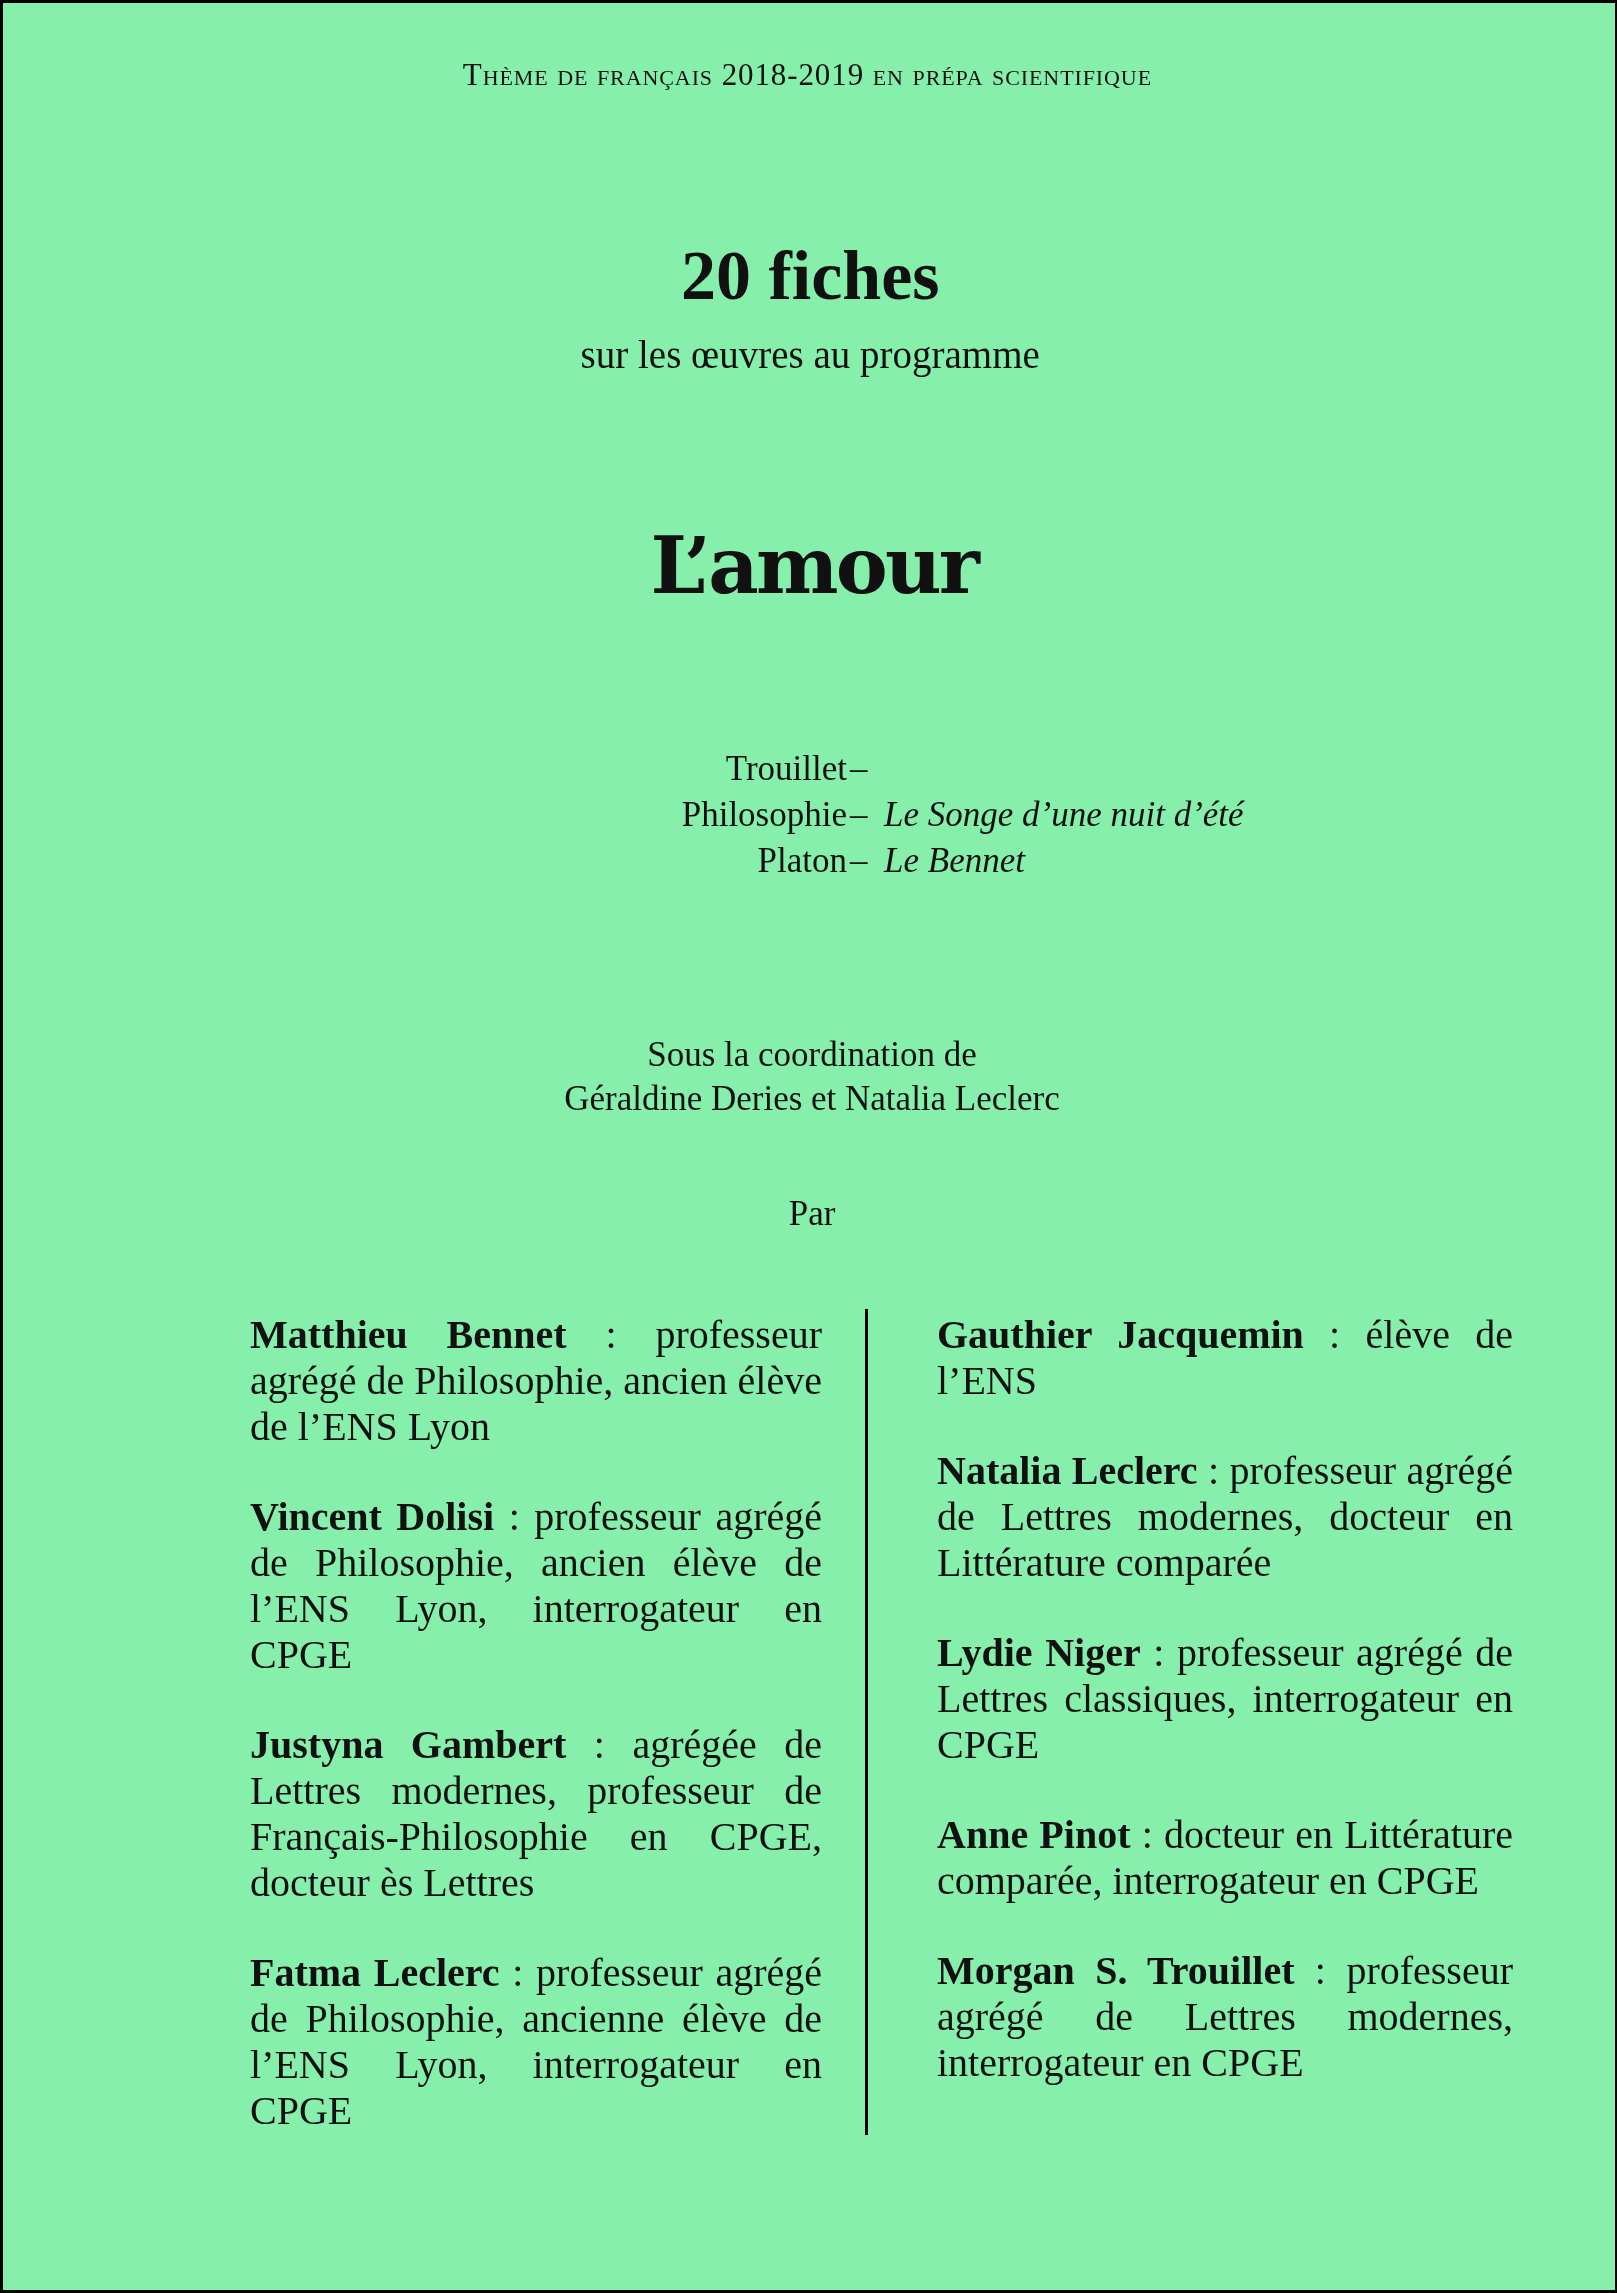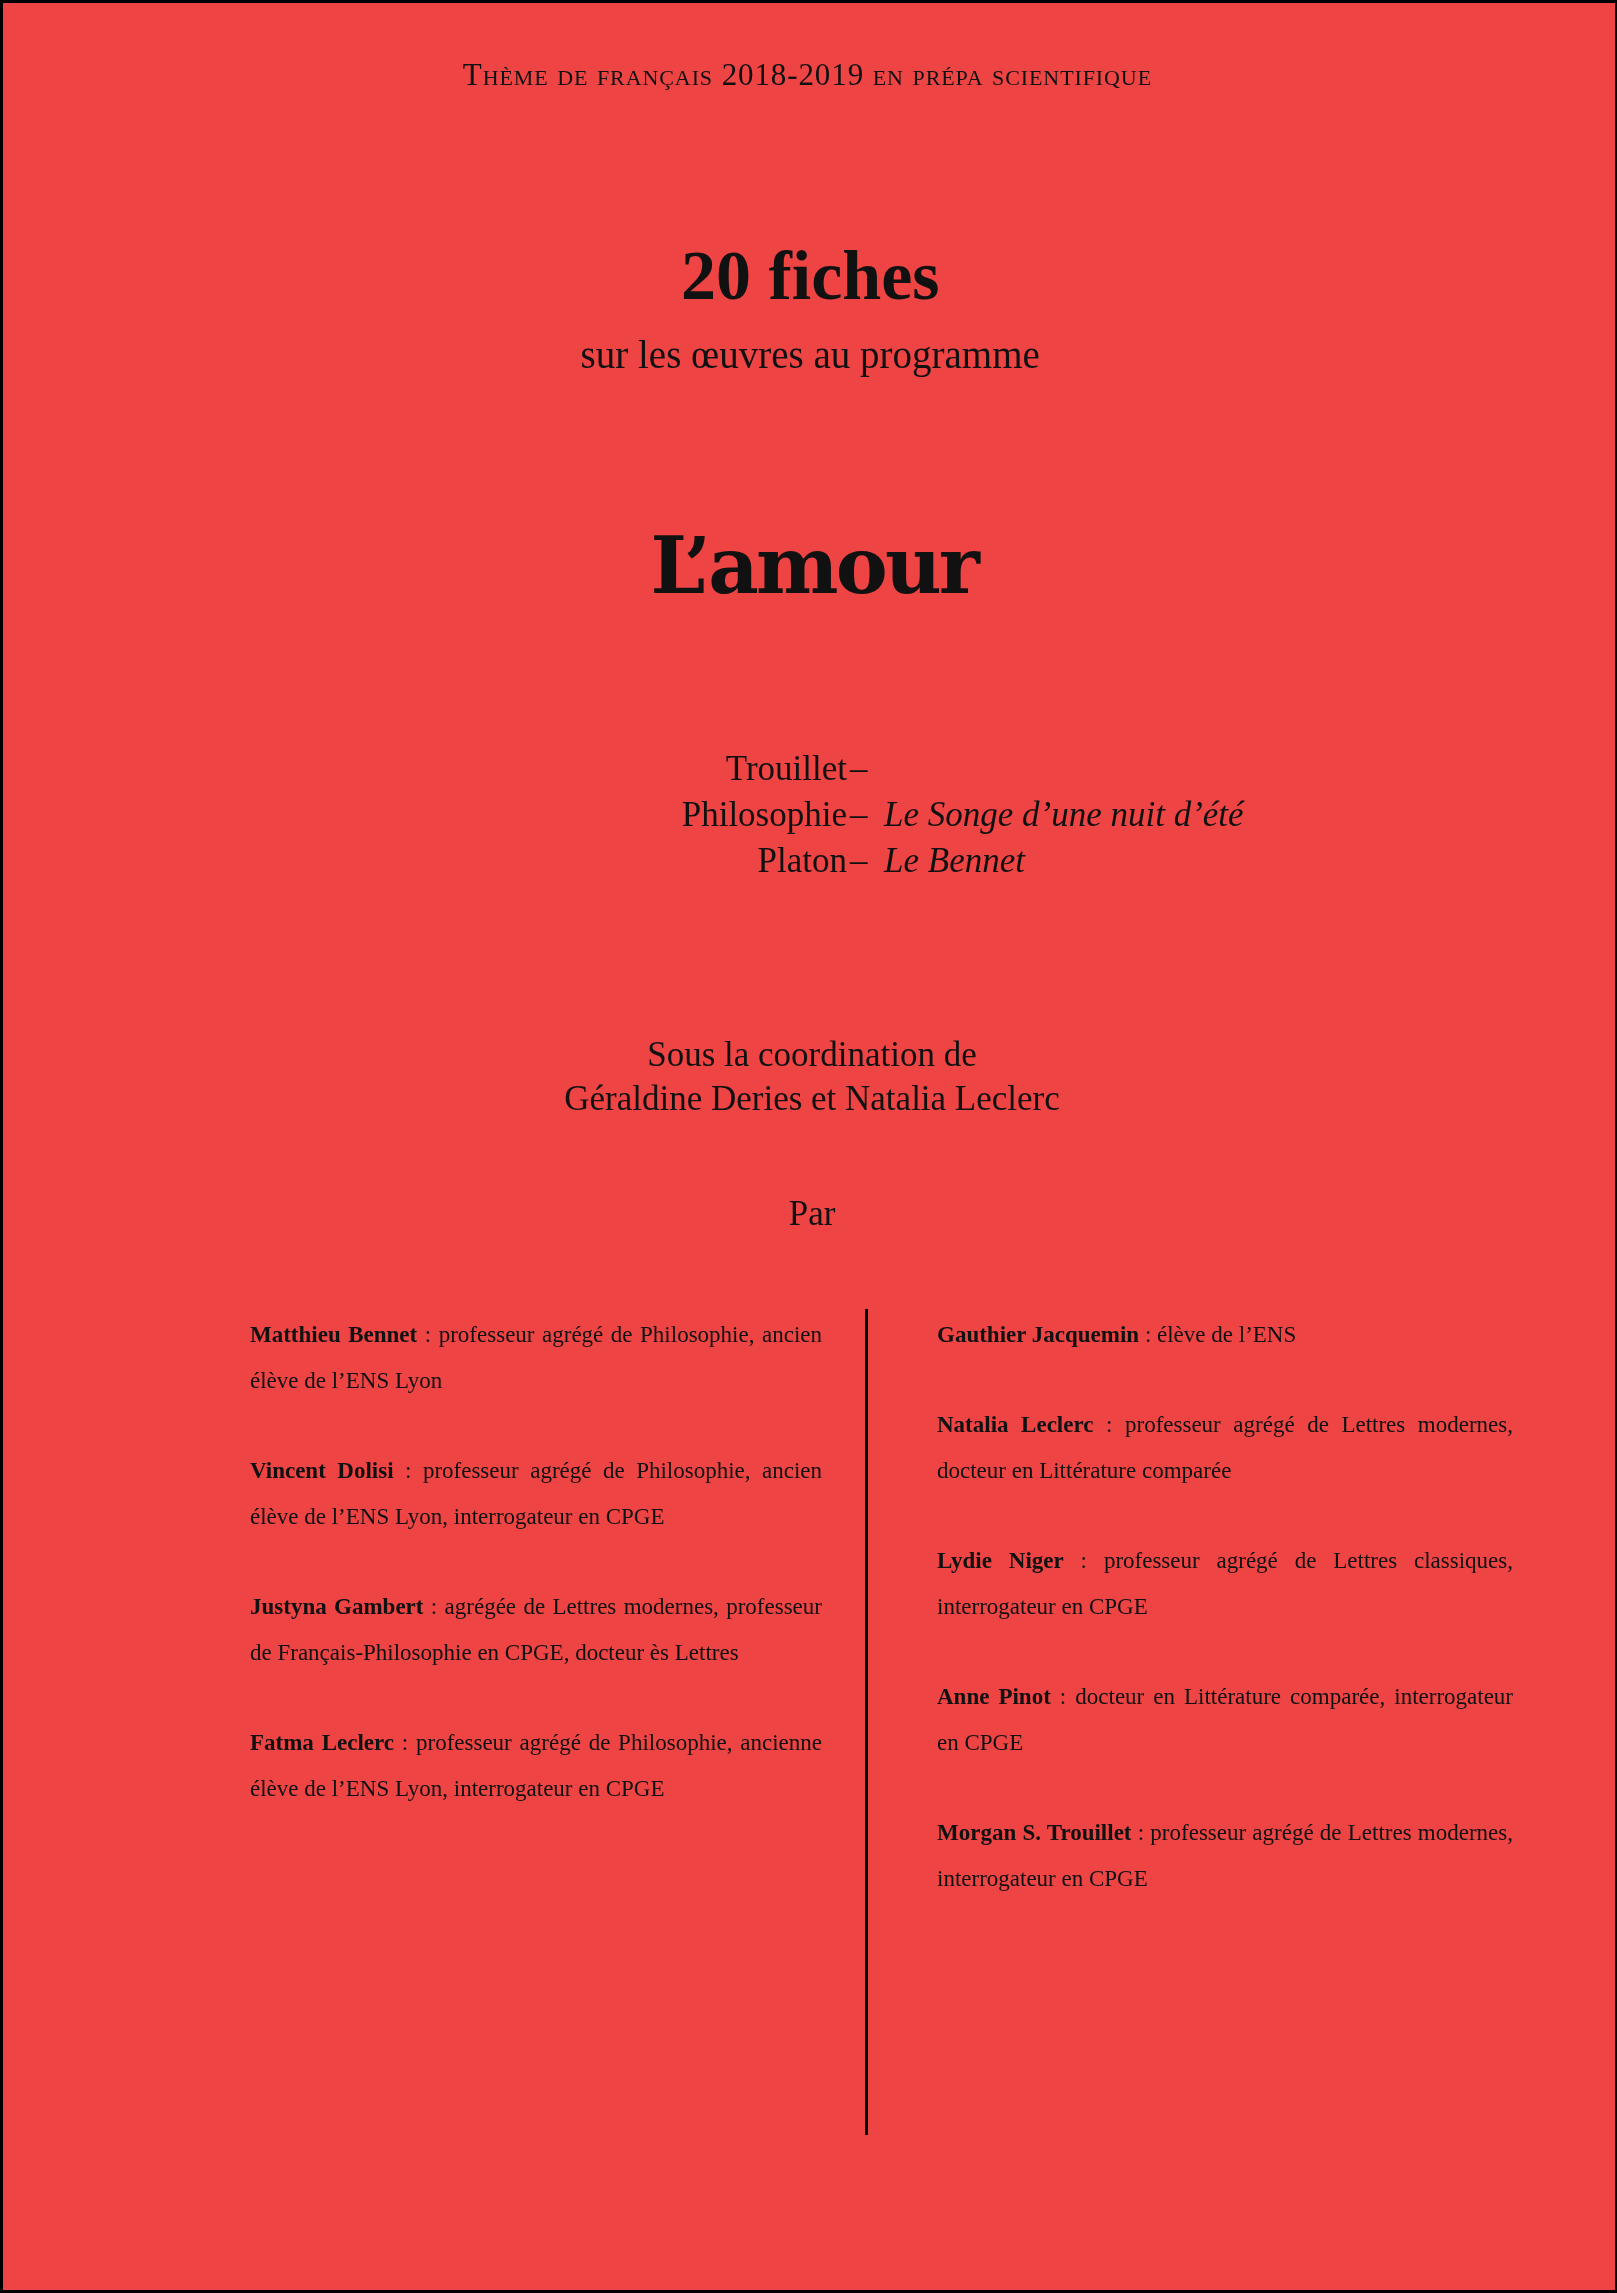--- a/index.html
+++ b/index.html
@@ -3,21 +3,21 @@
 <meta charset="utf-8">
 <style>
   html, body { margin: 0; padding: 0; background: #ffffff; }
   body {
     width: 1618px; height: 2293px; position: relative; overflow: hidden;
     font-family: "DejaVu Serif", "Liberation Serif", serif;
     color: #111111;
   }
   .page {
     position: absolute; left: 0; top: 0; width: 1618px; height: 2293px;
-    box-sizing: border-box; border: 3.7px solid #000000; background: #ef4444;
+    box-sizing: border-box; border: 3.7px solid #000000; background: #86efac;
   }
   .center { position: absolute; left: 0; width: 1618px; text-align: center; }
   .header {
     top: 54px; font-family: "Liberation Serif", serif; font-size: 31px;
     font-variant: small-caps; letter-spacing: 0.9px; left: -4.6px;
   }
   .header .hdr-main { font-variant: small-caps; }
   .title-count { top: 233px; font-family: "Liberation Serif", serif; font-weight: bold; font-size: 70px; left: -1.8px; }
   .subtitle { top: 329px; font-family: "Liberation Serif", serif; font-size: 39px; left: -1.8px; }
   .theme-title { top: 517px; font-family: "DejaVu Serif", serif; font-weight: bold; font-size: 78px; letter-spacing: -2.8px; left: 1.8px; }
@@ -29,21 +29,21 @@
   .work-author { position: absolute; right: calc(1618px - 844px); white-space: nowrap; }
   .work-dash { position: absolute; left: 847px; white-space: nowrap; }
   .work-title { position: absolute; left: 881px; white-space: nowrap; font-style: italic; }
 
   .coord-label { top: 1032px; font-family: "Liberation Serif", serif; font-size: 35px; }
   .coord-names { top: 1076px; font-family: "Liberation Serif", serif; font-size: 35px; }
   .by-label { top: 1191px; font-family: "Liberation Serif", serif; font-size: 35px; }
 
   .col {
     position: absolute; top: 1309px; width: 572px;
-    font-family: "Liberation Serif", serif; font-size: 23px; line-height: 46px;
+    font-family: "Liberation Serif", serif; font-size: 40px; line-height: 46px;
     text-align: justify; hyphens: manual;
   }
   .col-left { left: 247px; }
   .col-right { left: 906px; width: 576px; margin-left: 28px; }
   .entry { margin: 0 0 44px 0; }
   .entry-name { font-weight: bold; }
   .divider {
     position: absolute; left: 862px; top: 1306px; width: 2.8px; height: 826px; background: #000000;
   }
 </style>

